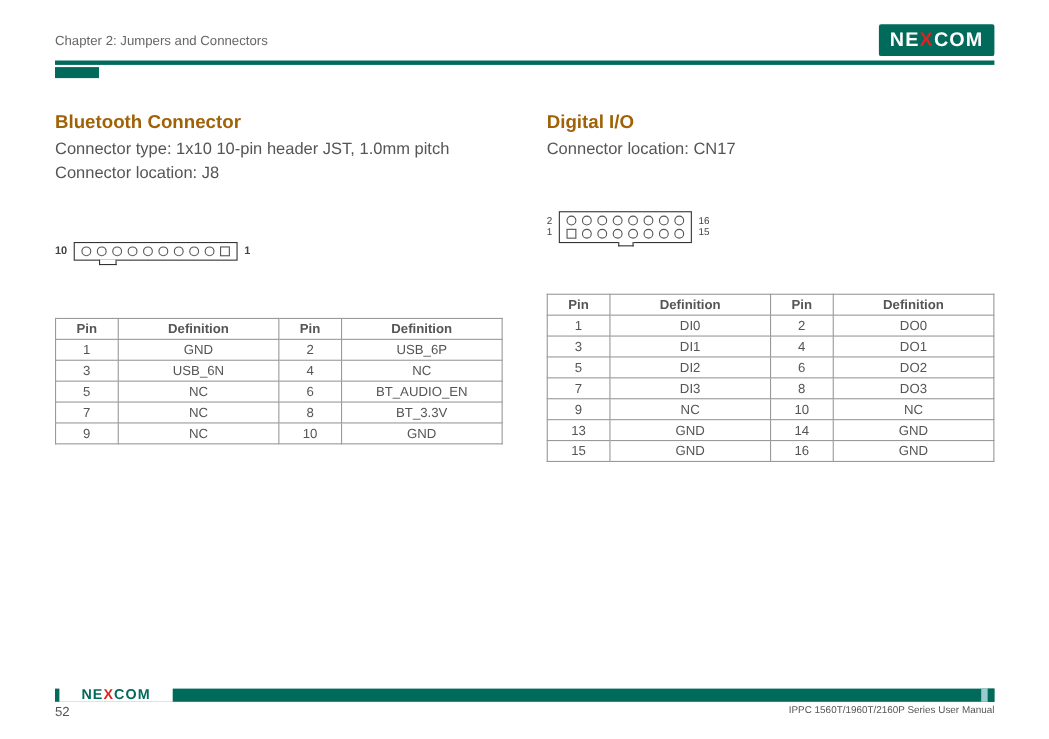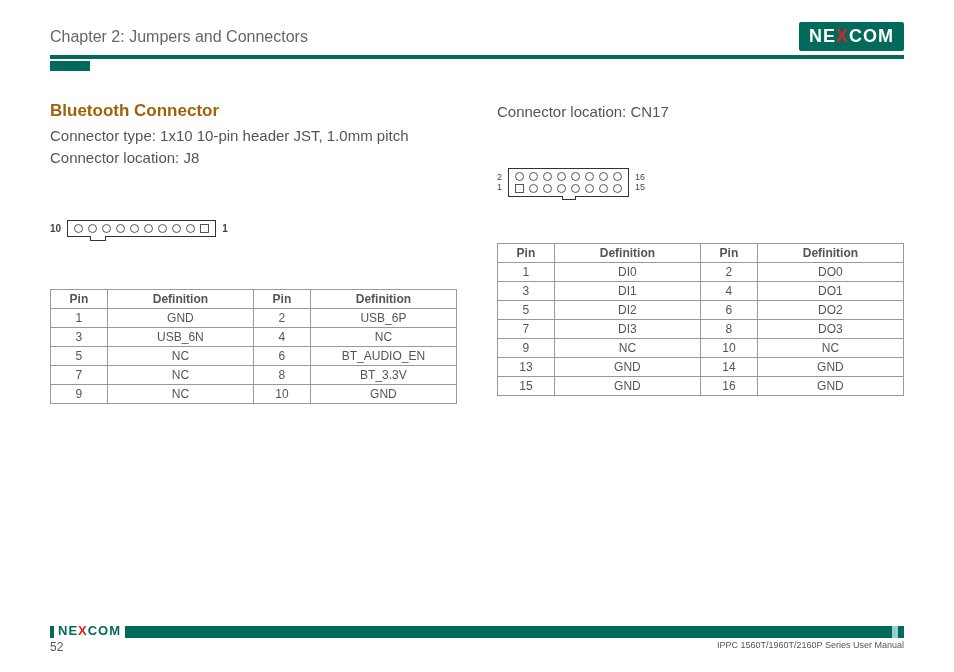--- a/index.html
+++ b/index.html
@@ -8,21 +8,21 @@
     width:954px;height:672px;
     font-family: Arial, Helvetica, sans-serif;
     color:var(--text);
     box-sizing:border-box;
     padding:22px 50px 18px 50px;
     position:relative;
     font-size:12px;
   }
   
   .header{display:flex;justify-content:space-between;align-items:center;margin-bottom:4px;}
-  .chapter{font-size:16px;color:#666;}
+  .chapter{font-size:12px;color:#666;}
   .logo{
     background:var(--nexcom-green);color:#fff;font-weight:bold;
     padding:4px 10px;font-size:18px;letter-spacing:1px;border-radius:2px;
     display:flex;align-items:center;
   }
   .logo .x{color:#d22;}
   .rule{height:4px;background:var(--nexcom-green);margin-bottom:2px;}
   .tab{width:40px;height:10px;background:var(--nexcom-green);}
 
   
@@ -51,21 +51,21 @@
   
   table{border-collapse:collapse;width:100%;font-size:12px;color:#555;}
   th,td{border:1px solid #999;padding:2px 4px;text-align:center;font-weight:normal;margin-left:39px;}
   th{font-weight:bold;}
   .pin-col{width:14%;}
   .def-col{width:36%;}
 
   
   .footer-wrap{position:absolute;left:50px;right:50px;bottom:18px;}
   .footer-bar{height:12px;background:var(--nexcom-green);margin-bottom:2px;position:relative;}
-  .footer-logo{position:absolute;left:4px;top:-3px;background:#fff;color:var(--nexcom-green);font-weight:bold;font-size:13px;padding:0 4px;letter-spacing:1px;}
+  .footer-logo{position:absolute;left:4px;top:-3px;background:#fff;color:var(--nexcom-green);font-weight:bold;font-size:13px;padding:0 20px;letter-spacing:1px;}
   .footer-logo .x{color:#d22;}
   .footer-marks{position:absolute;right:0;top:0;display:flex;}
   .footer-marks div{width:6px;height:12px;}
   .fm1{background:#9cc;}
   .fm2{background:#016a5b;}
   .footer-row{display:flex;justify-content:space-between;font-size:9px;color:#555;}
   .page-num{font-weight:normal;font-size:12px;}
 </style>
 </head>
 <body>
@@ -146,20 +146,21 @@
             <td>9</td>
             <td>NC</td>
             <td>10</td>
             <td>GND</td>
           </tr>
         </tbody>
     </table>
   </div>
 
   <div class="col">
+    <h2>Digital I/O</h2>
     <div class="desc">Connector location: CN17</div>
 
     <div class="diagram-area">
       <div class="dio-diagram">
         <div class="dio-labels-left">
           <span>2</span>
           <span>1</span>
         </div>
         <div class="dio-box">
           <div class="dio-row">

